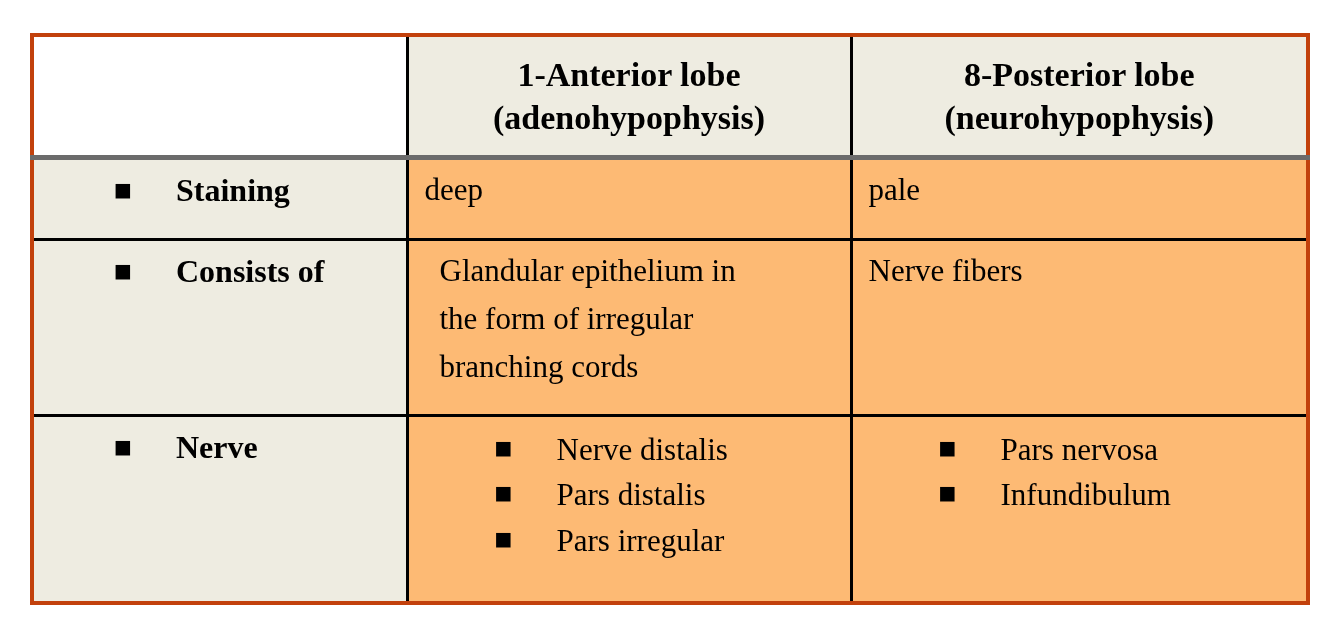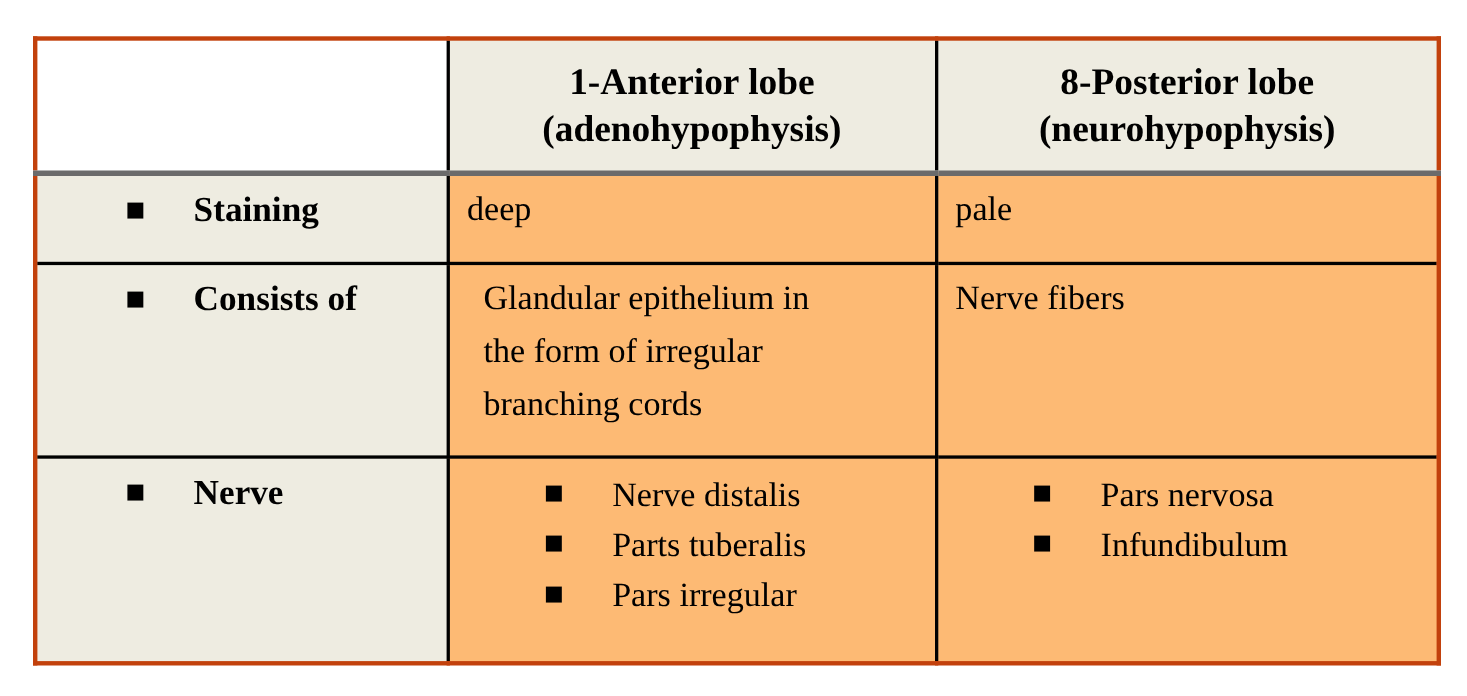--- a/index.html
+++ b/index.html
@@ -146,21 +146,21 @@
           </div>
         </th>
         <td>
           <ul class="blist">
             <li>
               <span class="bullet">■</span>
               <span>Nerve distalis</span>
             </li>
             <li>
               <span class="bullet">■</span>
-              <span>Parts tuberalis</span>
+              <span>Pars distalis</span>
             </li>
             <li>
               <span class="bullet">■</span>
               <span>Pars irregular</span>
             </li>
           </ul>
         </td>
         <td>
           <ul class="blist">
             <li>

